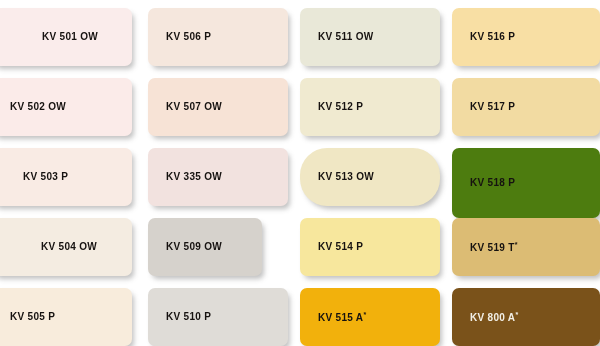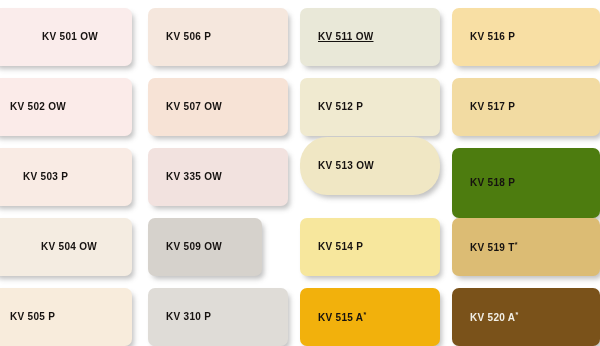--- a/index.html
+++ b/index.html
@@ -74,29 +74,29 @@
     <div class="swatch-card" style="left: 148px; top: 78px; width: 140px; height: 58px; background: rgb(247, 227, 214);">
       <span class="swatch-label" style="color: rgb(22, 18, 16);">KV 507 OW</span>
     </div>
     <div class="swatch-card" style="left: 148px; top: 148px; width: 140px; height: 58px; background: rgb(242, 226, 223);">
       <span class="swatch-label" style="color: rgb(22, 18, 16);">KV 335 OW</span>
     </div>
     <div class="swatch-card" style="left: 148px; top: 218px; width: 114px; height: 58px; background: rgb(214, 210, 204);">
       <span class="swatch-label" style="color: rgb(22, 18, 16);">KV 509 OW</span>
     </div>
     <div class="swatch-card" style="left: 148px; top: 288px; width: 140px; height: 58px; background: rgb(223, 220, 215);">
-      <span class="swatch-label" style="color: rgb(22, 18, 16);">KV 310 P</span>
+      <span class="swatch-label" style="color: rgb(22, 18, 16);">KV 510 P</span>
     </div>
     <div class="swatch-card" style="left: 300px; top: 8px; width: 140px; height: 58px; background: rgb(233, 232, 216);">
-      <span class="swatch-label" style="color: rgb(22, 18, 16); text-decoration: underline;">KV 511 OW</span>
+      <span class="swatch-label" style="color: rgb(22, 18, 16);">KV 511 OW</span>
     </div>
     <div class="swatch-card" style="left: 300px; top: 78px; width: 140px; height: 58px; background: rgb(240, 234, 208); text-align: center;">
       <span class="swatch-label" style="color: rgb(22, 18, 16);">KV 512 P</span>
     </div>
-    <div class="swatch-card" style="left: 300px; top: 137px; width: 140px; height: 58px; background: rgb(240, 231, 196); border-radius: 27px;">
+    <div class="swatch-card" style="left: 300px; top: 148px; width: 140px; height: 58px; background: rgb(240, 231, 196); border-radius: 27px;">
       <span class="swatch-label" style="color: rgb(22, 18, 16);">KV 513 OW</span>
     </div>
     <div class="swatch-card" style="left: 300px; top: 218px; width: 140px; height: 58px; background: rgb(247, 231, 157);">
       <span class="swatch-label" style="color: rgb(22, 18, 16);">KV 514 P</span>
     </div>
     <div class="swatch-card" style="left: 300px; top: 288px; width: 140px; height: 58px; background: rgb(242, 177, 12);">
       <span class="swatch-label" style="color: rgb(22, 18, 16);"><span>KV 515 A</span><span class="sup">*</span></span>
     </div>
     <div class="swatch-card" style="left: 452px; top: 8px; width: 148px; height: 58px; background: rgb(248, 223, 164);">
       <span class="swatch-label" style="color: rgb(22, 18, 16);">KV 516 P</span>
@@ -104,15 +104,15 @@
     <div class="swatch-card" style="left: 452px; top: 78px; width: 148px; height: 58px; background: rgb(242, 219, 162);">
       <span class="swatch-label" style="color: rgb(22, 18, 16);">KV 517 P</span>
     </div>
     <div class="swatch-card" style="left: 452px; top: 148px; width: 148px; height: 70px; background: #4d7c0f;">
       <span class="swatch-label" style="color: rgb(22, 18, 16);">KV 518 P</span>
     </div>
     <div class="swatch-card" style="left: 452px; top: 218px; width: 148px; height: 58px; background: rgb(220, 188, 116);">
       <span class="swatch-label" style="color: rgb(22, 18, 16);"><span>KV 519 T</span><span class="sup">*</span></span>
     </div>
     <div class="swatch-card" style="left: 452px; top: 288px; width: 148px; height: 58px; background: rgb(122, 82, 26);">
-      <span class="swatch-label label-light" style="color: rgb(242, 239, 230);"><span>KV 520 A</span><span class="sup">*</span></span>
+      <span class="swatch-label label-light" style="color: rgb(242, 239, 230);"><span>KV 800 A</span><span class="sup">*</span></span>
     </div>
   </div>
 
 </body></html>

